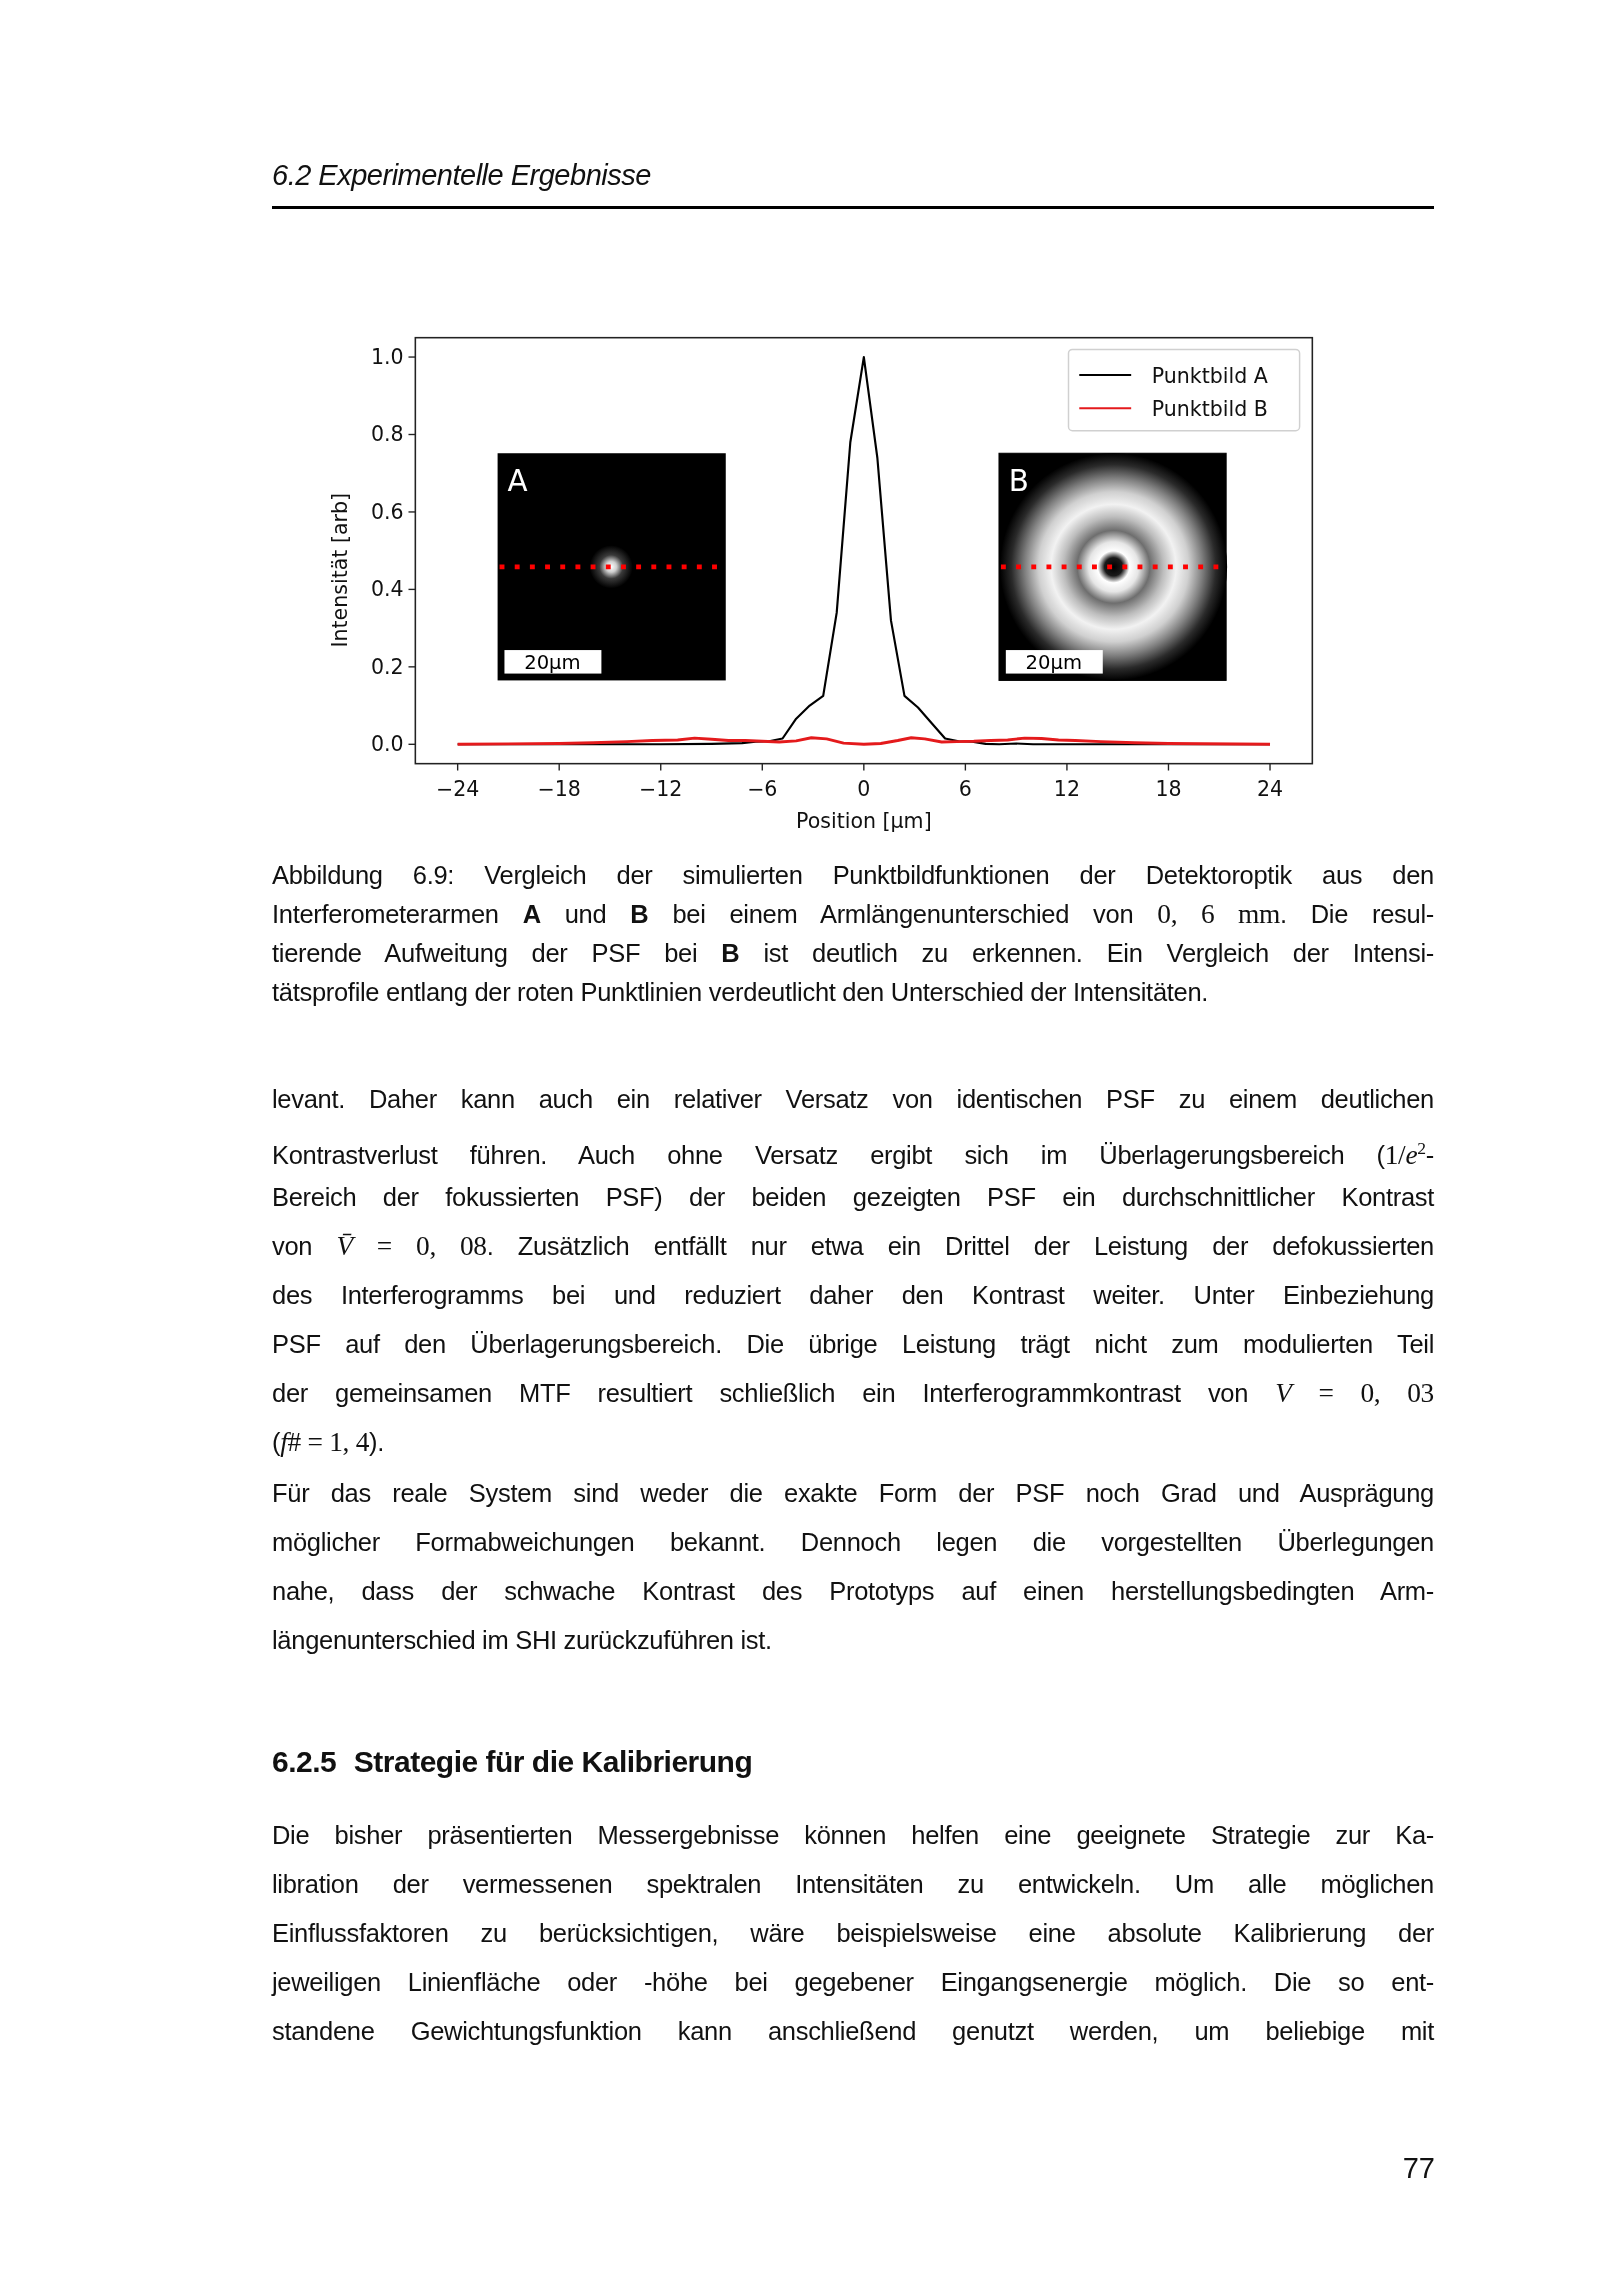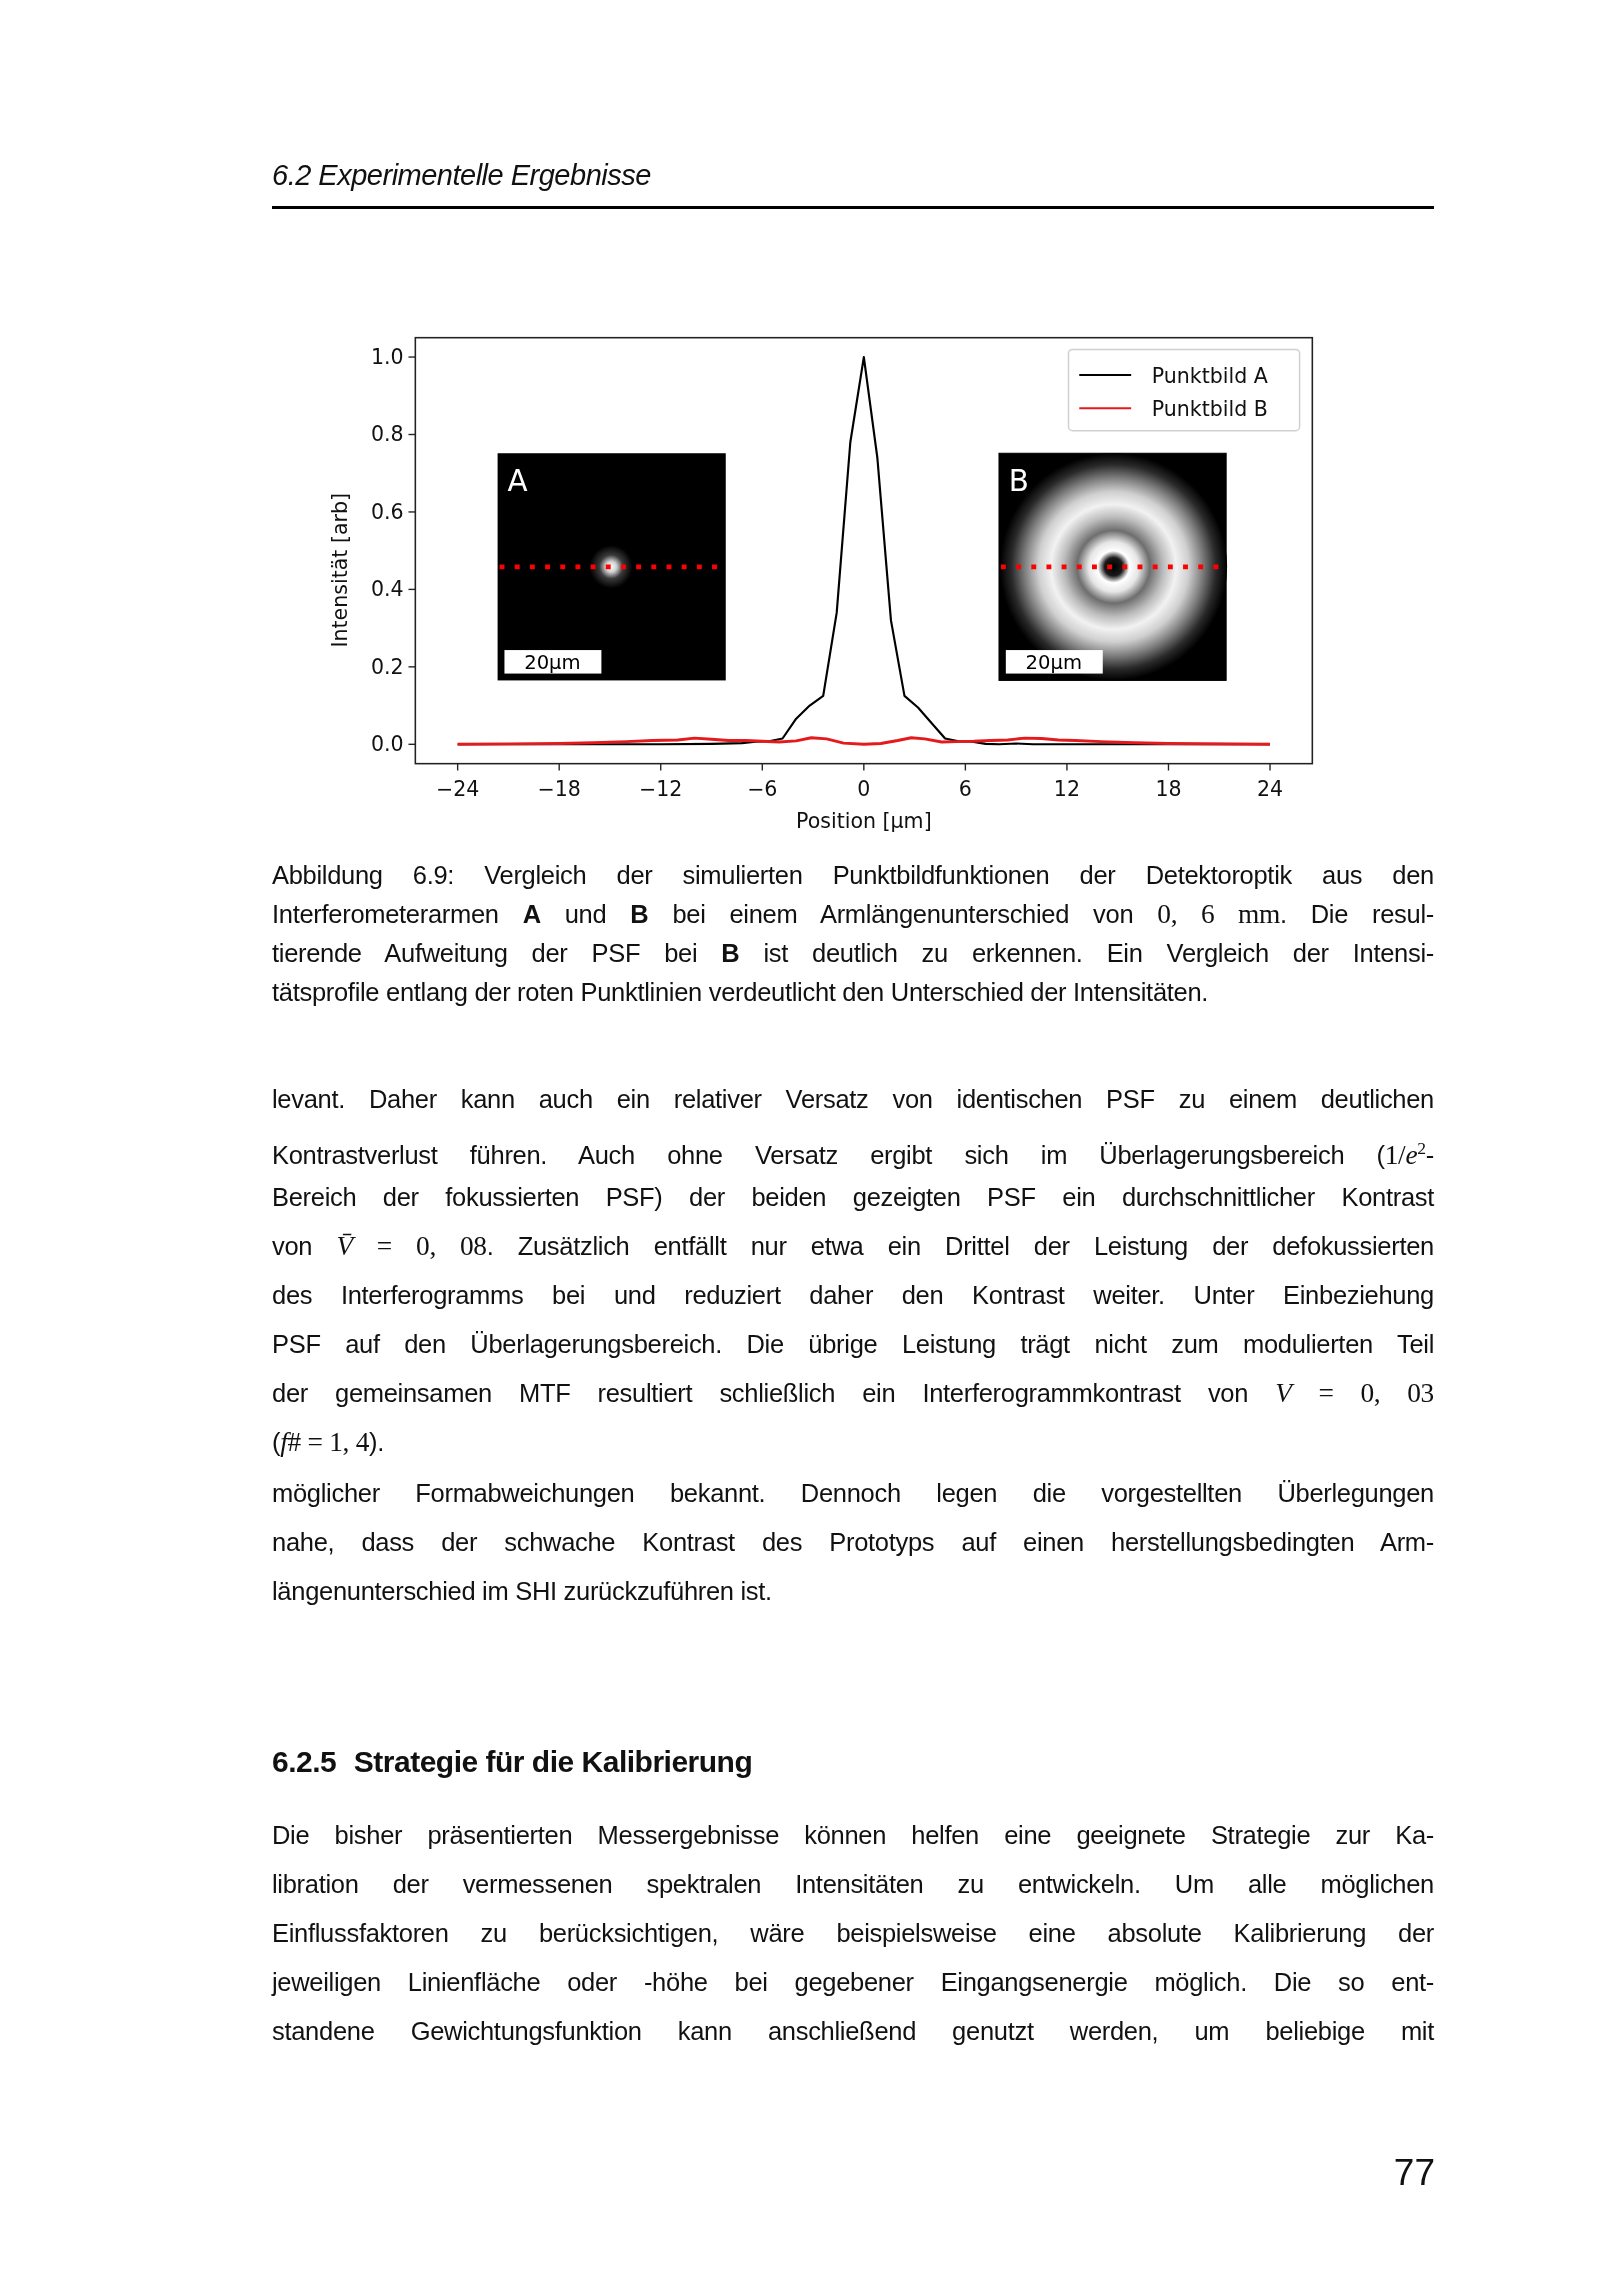--- a/index.html
+++ b/index.html
@@ -11,21 +11,21 @@
   .figure { position: absolute; left: 323px; top: 323px; width: 1019px; height: 519px; }
   .caption, .para { position: absolute; left: 272px; width: 1162px; font-size: 25.5px; letter-spacing: -0.3px; }
   .line { display: block; height: 49px; line-height: 49px; white-space: nowrap; text-align: justify; text-align-last: justify; }
   .line.last { text-align-last: left; }
   .caption .line { height: 39px; line-height: 39px; }
   .math { font-family: "Liberation Serif", serif; font-size: 27.4px; }
   .math i { font-style: italic; }
   b { font-weight: bold; }
   .section-title { position: absolute; left: 272px; top: 1745px; font-size: 30px; font-weight: bold; letter-spacing: -0.5px; }
   .section-title .num { margin-right: 17.6px; }
-  .page-number { position: absolute; left: 1392px; width: 43px; text-align: right; top: 2152px; font-size: 37px; }
+  .page-number { position: absolute; left: 1392px; width: 43px; text-align: right; top: 2152px; font-size: 29px; }
   svg text { font-family: "DejaVu Sans", sans-serif; }
 </style>
 </head>
 <body>
 
 <div class="running-head">6.2  Experimentelle Ergebnisse</div>
 <div class="head-rule"></div>
 
 <div class="figure">
   <svg id="chart" width="1019" height="519" viewBox="0 0 1040 530">
@@ -196,20 +196,21 @@
       <span class="line">von <span class="math"><i>V̄</i> = 0, 08</span>. Zusätzlich entfällt nur etwa ein Drittel der Leistung der defokussierten</span>
       <span class="line">des Interferogramms bei und reduziert daher den Kontrast weiter. Unter Einbeziehung</span>
       <span class="line">PSF auf den Überlagerungsbereich. Die übrige Leistung trägt nicht zum modulierten Teil</span>
       <span class="line">der gemeinsamen MTF resultiert schließlich ein Interferogrammkontrast von <span class="math"><i>V</i> = 0, 03</span></span>
       <span class="line last">(<span class="math"><i>f</i># = 1, 4</span>).</span>
     </div>
 </div>
 
 <div class="para" style="top:1469px;">
   <div id="p2-lines">
+      <span class="line">Für das reale System sind weder die exakte Form der PSF noch Grad und Ausprägung</span>
       <span class="line">möglicher Formabweichungen bekannt. Dennoch legen die vorgestellten Überlegungen</span>
       <span class="line">nahe, dass der schwache Kontrast des Prototyps auf einen herstellungsbedingten Arm-</span>
       <span class="line last">längenunterschied im SHI zurückzuführen ist.</span>
     </div>
 </div>
 
 <div class="section-title">
   <span class="num">6.2.5</span><span>Strategie für die Kalibrierung</span>
 </div>
 

